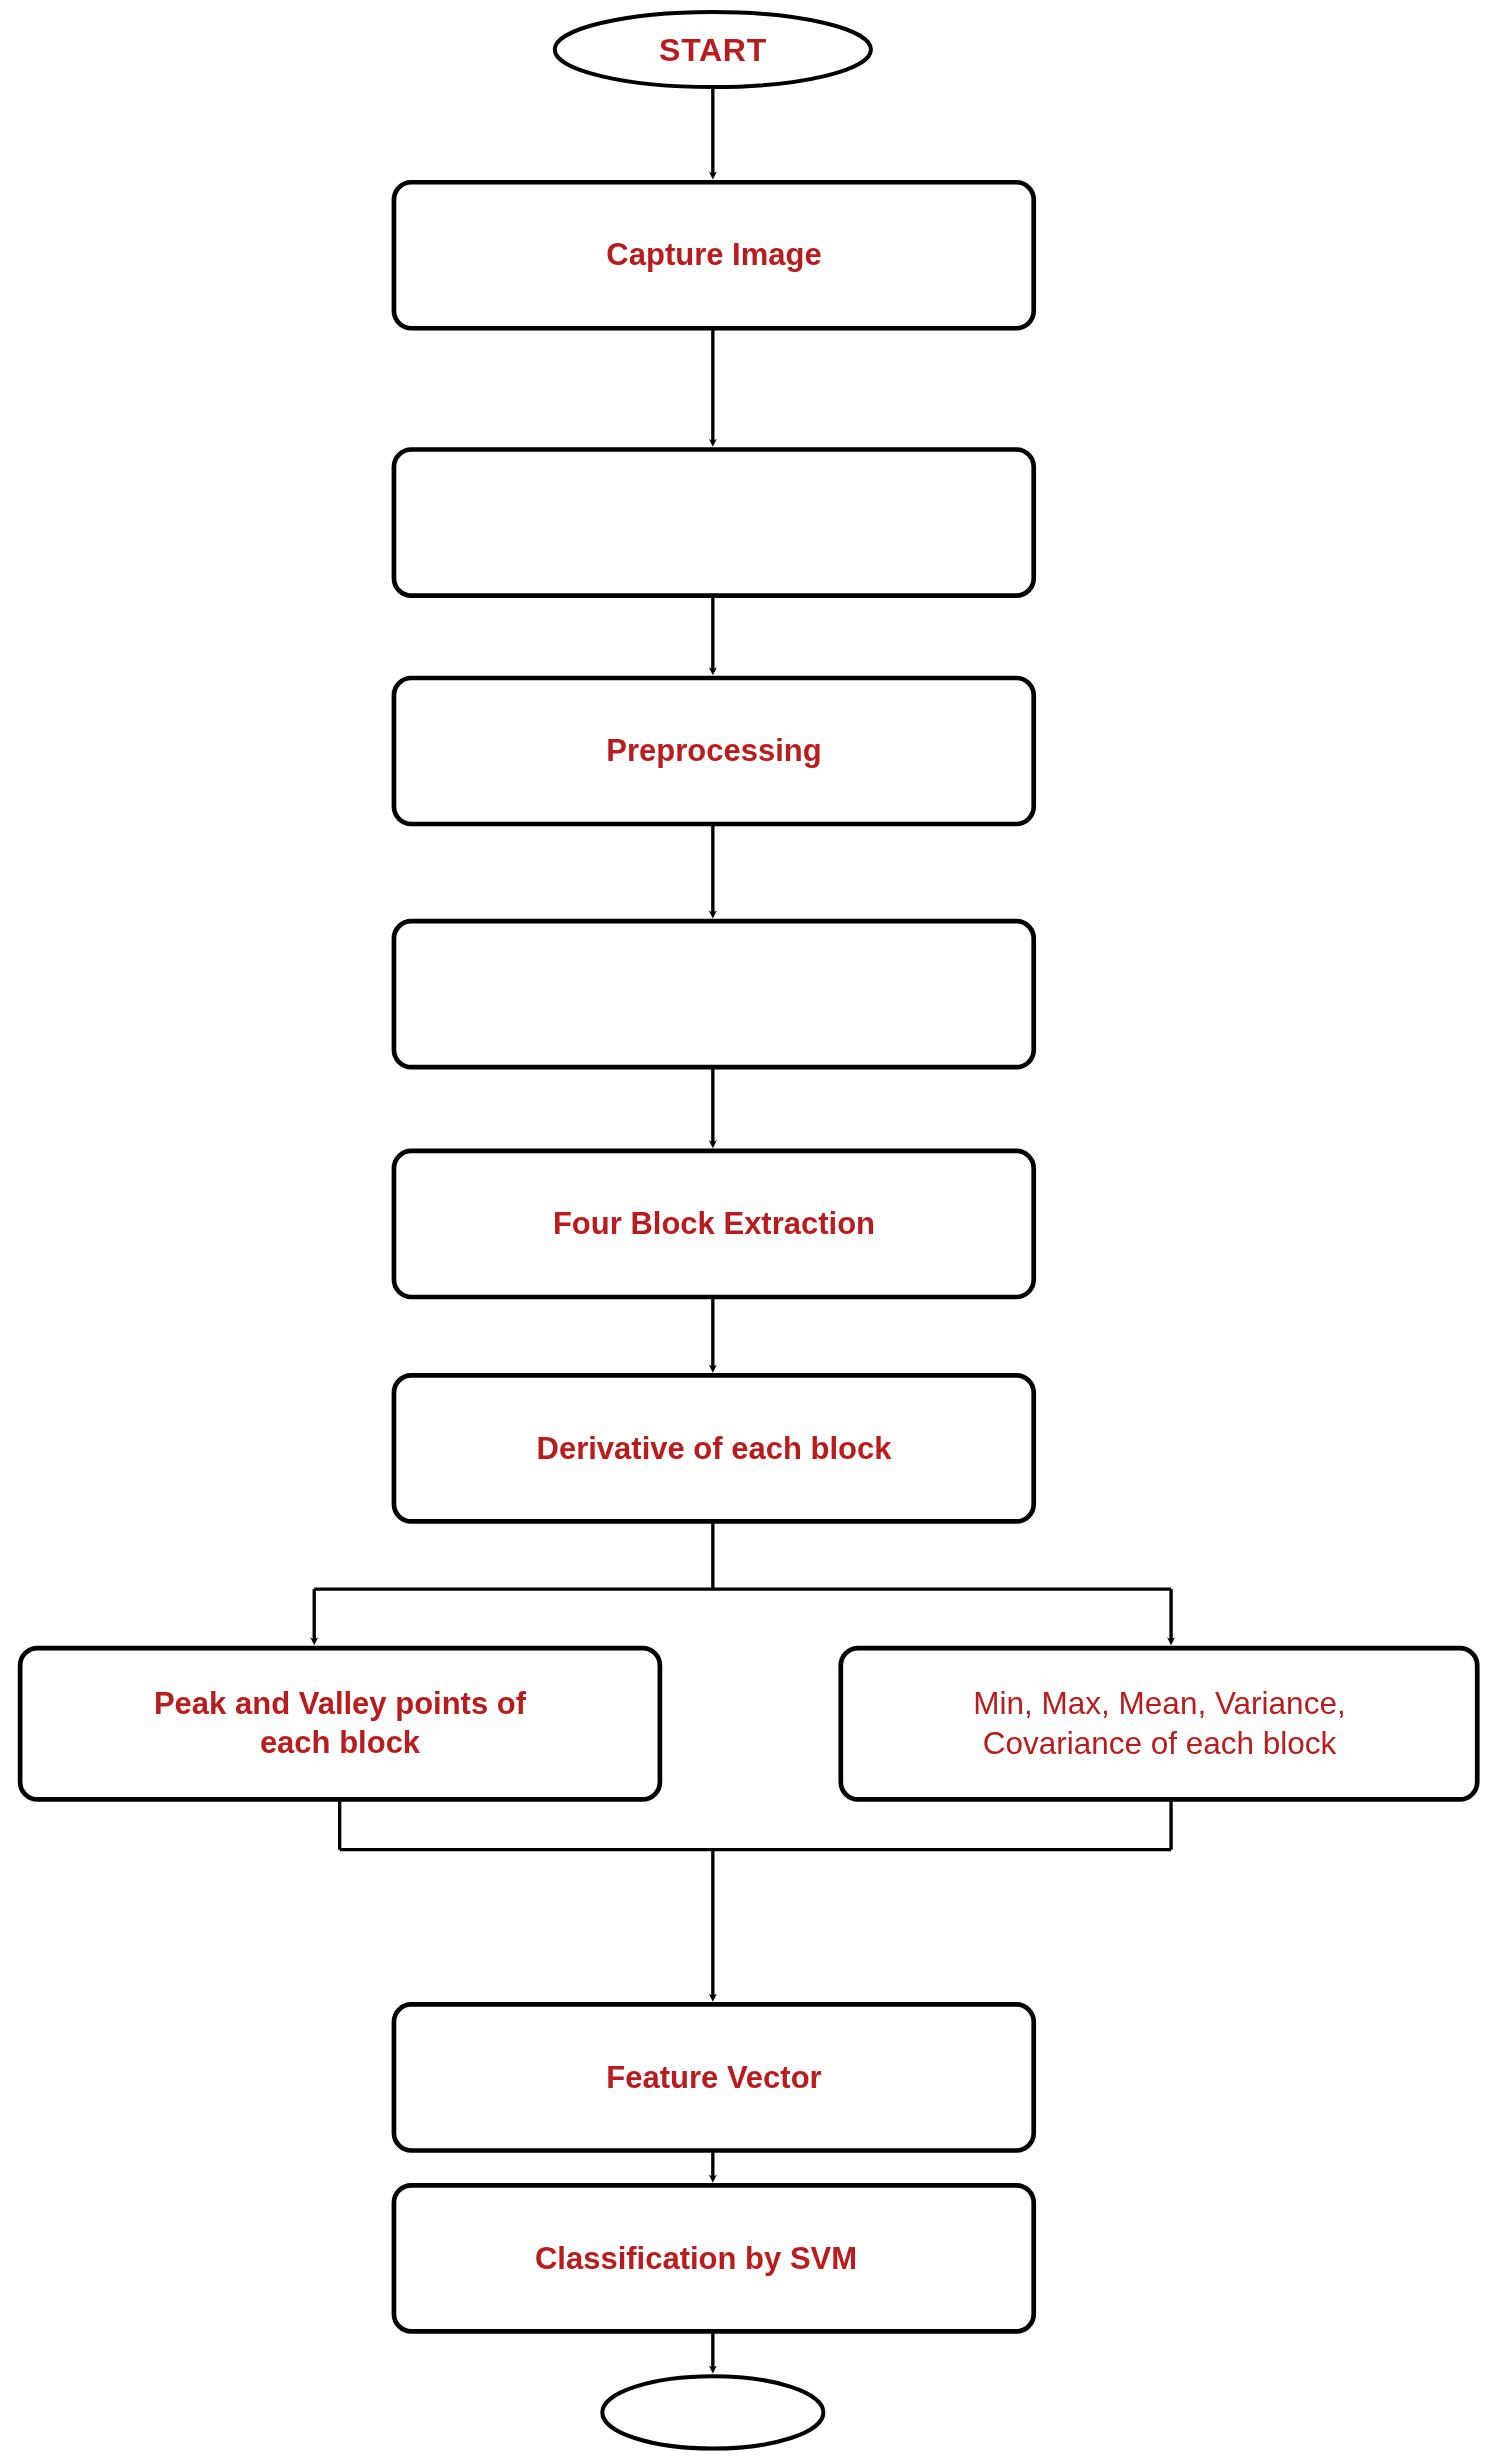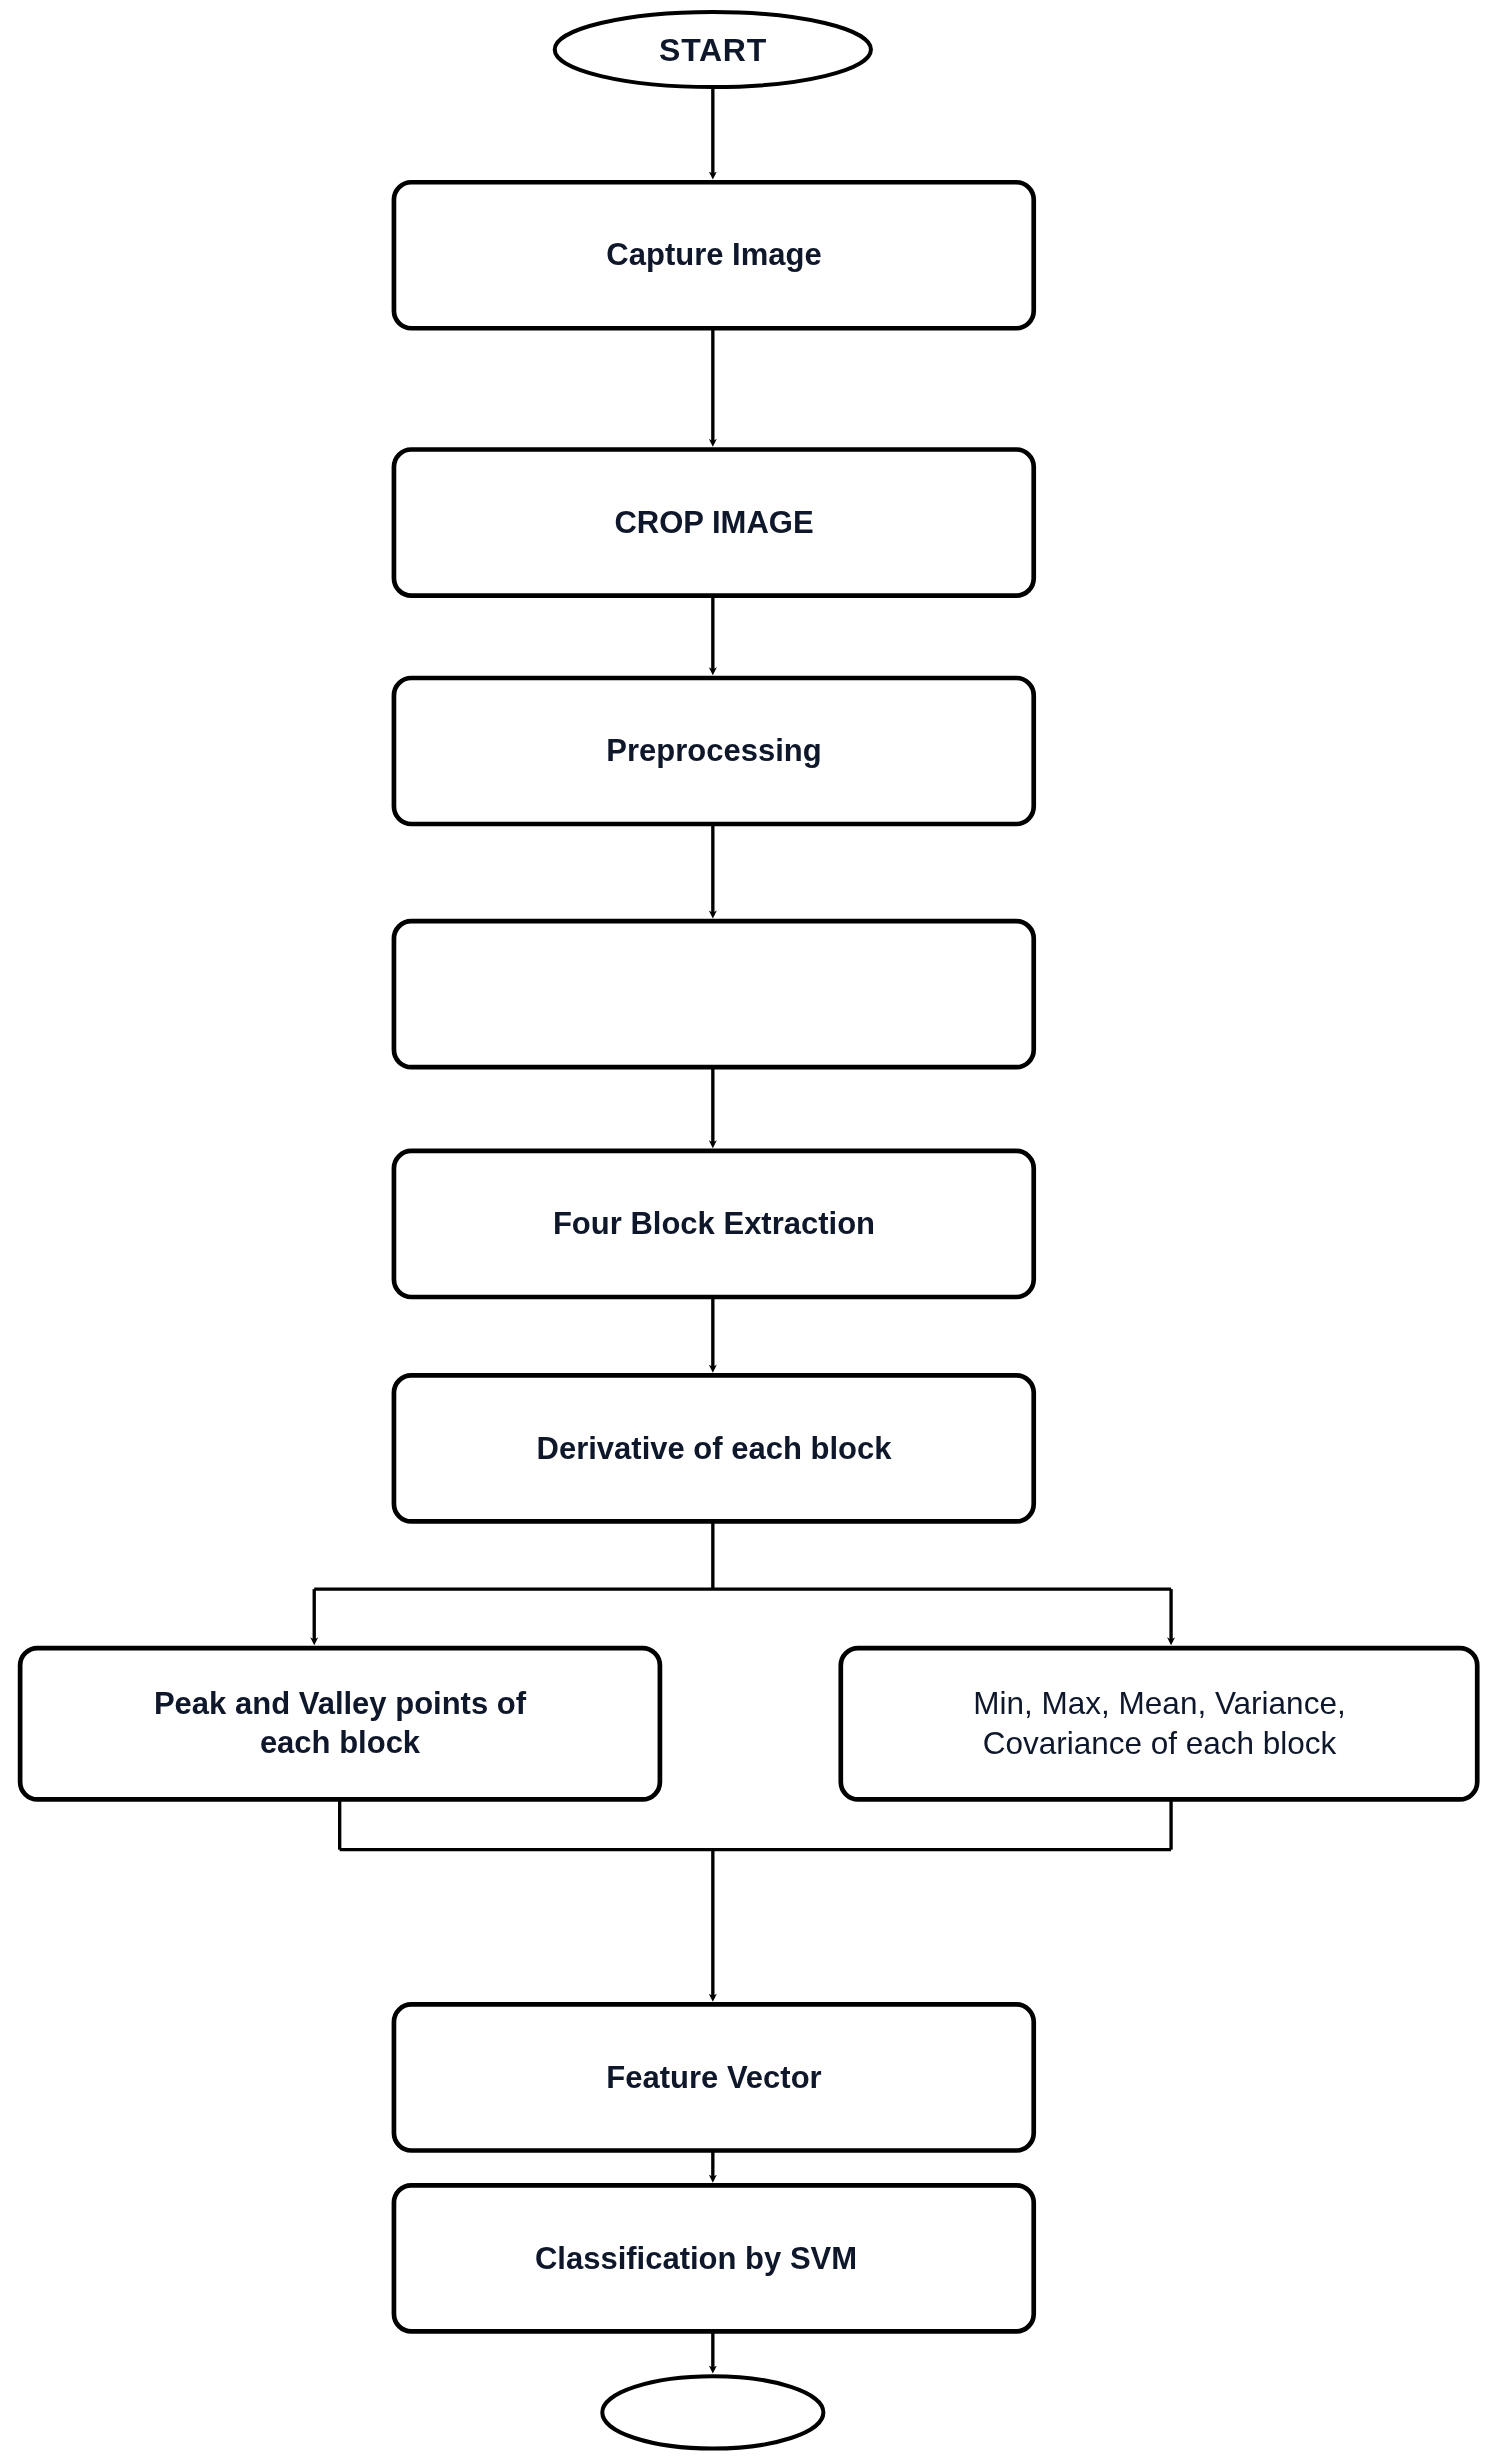--- a/index.html
+++ b/index.html
@@ -21,21 +21,21 @@
     left: 0;
     width: 1494px;
     height: 2462px;
   }
   .node-label {
     position: absolute;
     display: flex;
     align-items: center;
     justify-content: center;
     text-align: center;
-    color: #0f172a;
+    color: #b91c1c;
     line-height: 1.25;
     pointer-events: none;
     white-space: pre-line;
   }
   .terminal-label {
     font-size: 32px;
     font-weight: bold;
     letter-spacing: 0.7px;
   }
   .process-label {
@@ -107,21 +107,20 @@
 
     <line x1="1064" y1="3210" x2="1064" y2="3252" stroke="#000000" stroke-width="5" marker-end="url(#arrowhead)"></line>
 
     <line x1="1064" y1="3480" x2="1064" y2="3537" stroke="#000000" stroke-width="5" marker-end="url(#arrowhead)"></line>
   </svg>
 
   <div class="node-label terminal-label" style="left:555px; top:12px; width:316px; height:75px;">START</div>
 
   <div class="node-label process-label" style="left:394px; top:182px; width:640px; height:146px;">Capture Image</div>
 
-  <div class="node-label process-label" style="left:394px; top:450px; width:640px; height:146px;">CROP IMAGE</div>
 
   <div class="node-label process-label" style="left:394px; top:678px; width:640px; height:146px;">Preprocessing</div>
 
 
   <div class="node-label process-label" style="left:394px; top:1151px; width:640px; height:146px;">Four Block Extraction</div>
 
   <div class="node-label process-label" style="left:394px; top:1376px; width:640px; height:146px;">Derivative of each block</div>
 
   <div class="node-label process-label" style="left:20px; top:1648px; width:640px; height:151px;">Peak and Valley points of
 each block</div>

